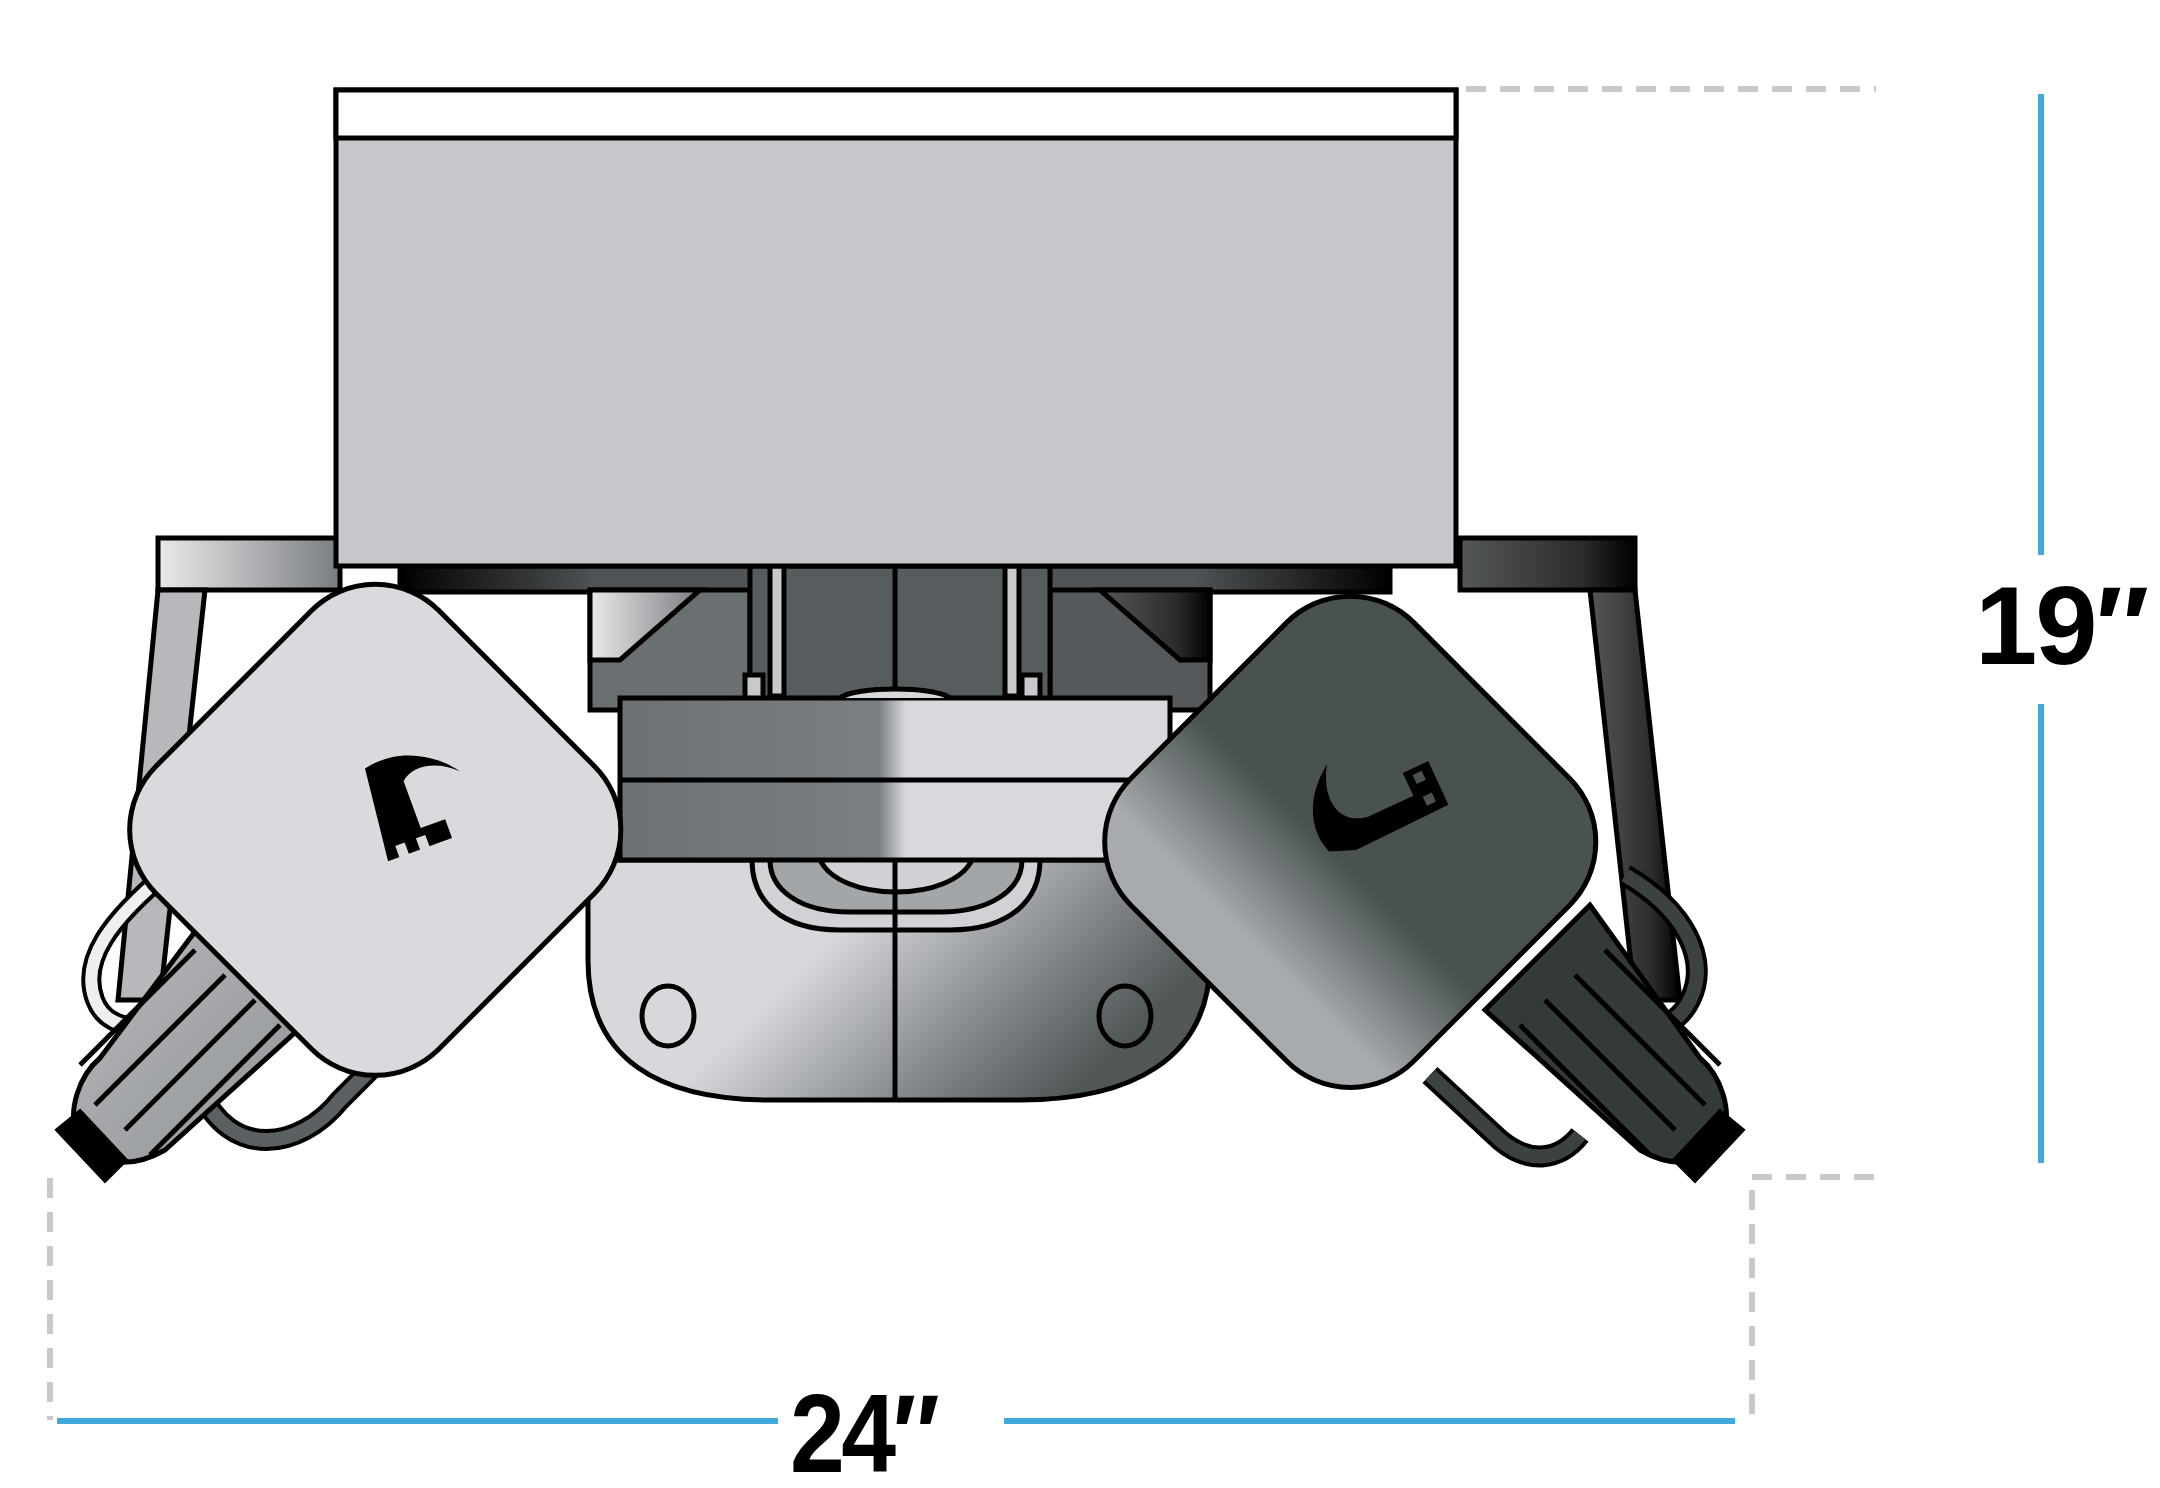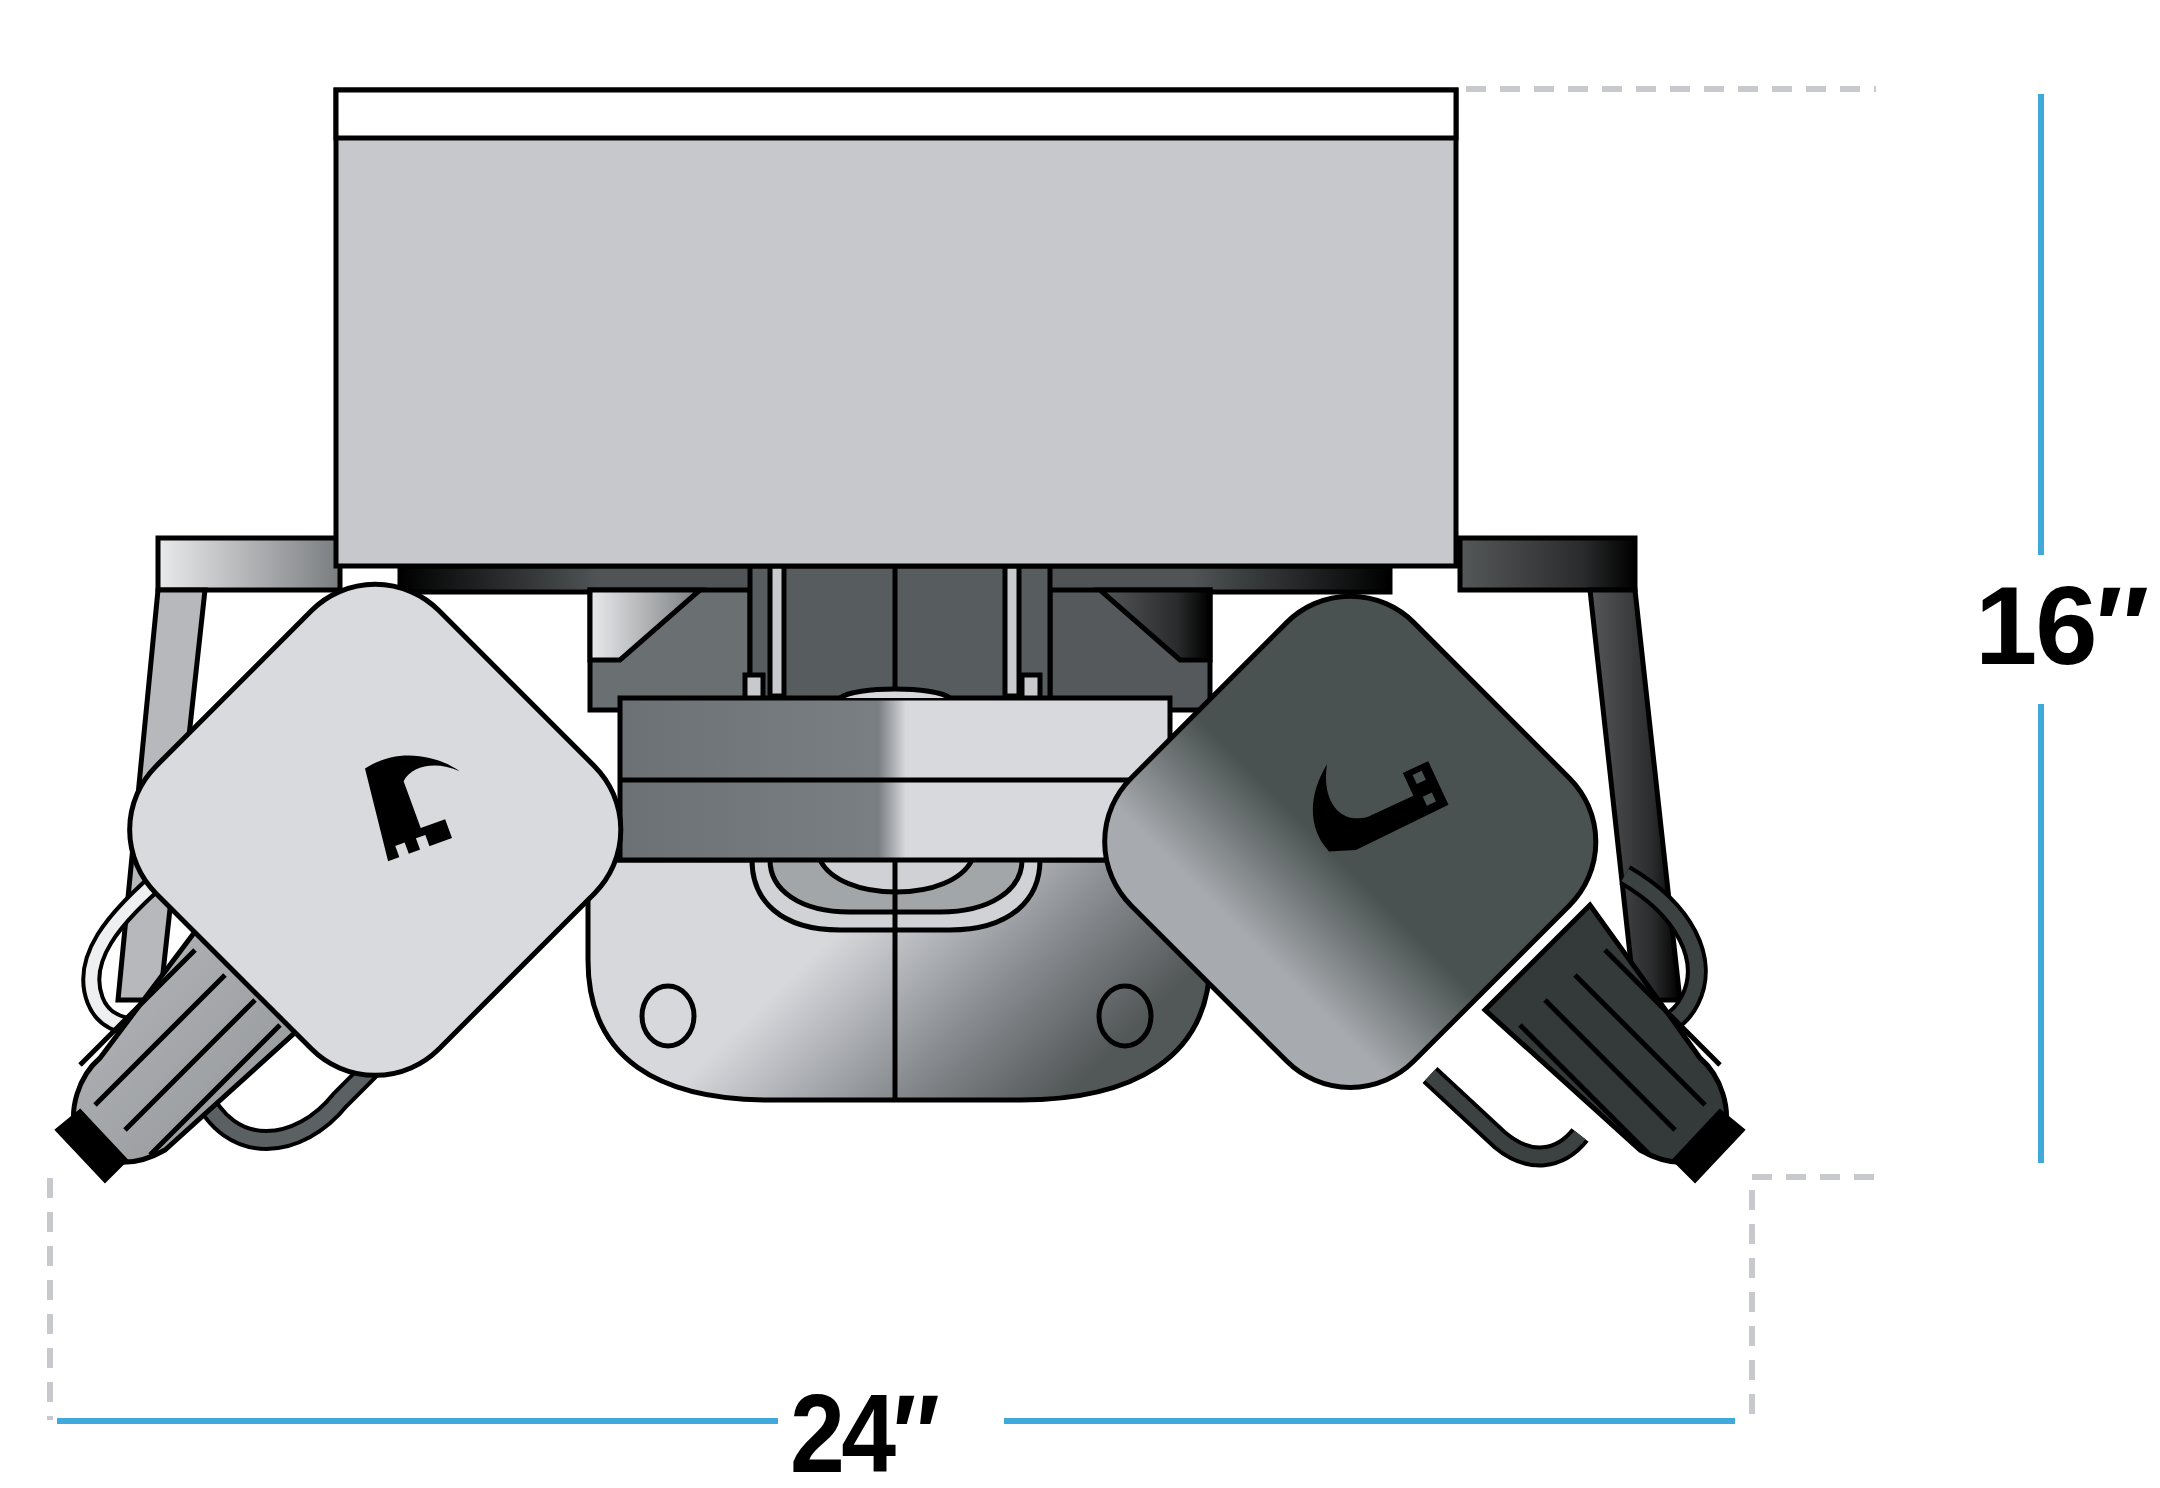--- a/index.html
+++ b/index.html
@@ -143,14 +143,14 @@
       <rect x="48" y="10" width="10" height="10" fill="#4a5251"></rect>
     </g>
   </g>
 
   <g stroke="#000" stroke-width="5">
     <rect x="336" y="90" width="1120" height="476" fill="#c7c8cb"></rect>
     <rect x="336" y="90" width="1120" height="48" fill="#ffffff"></rect>
   </g>
 </svg>
 
-<div class="dim-label" id="label-height">16″</div>
+<div class="dim-label" id="label-height">19″</div>
 <div class="dim-label" id="label-width">24″</div>
 
 </body></html>

